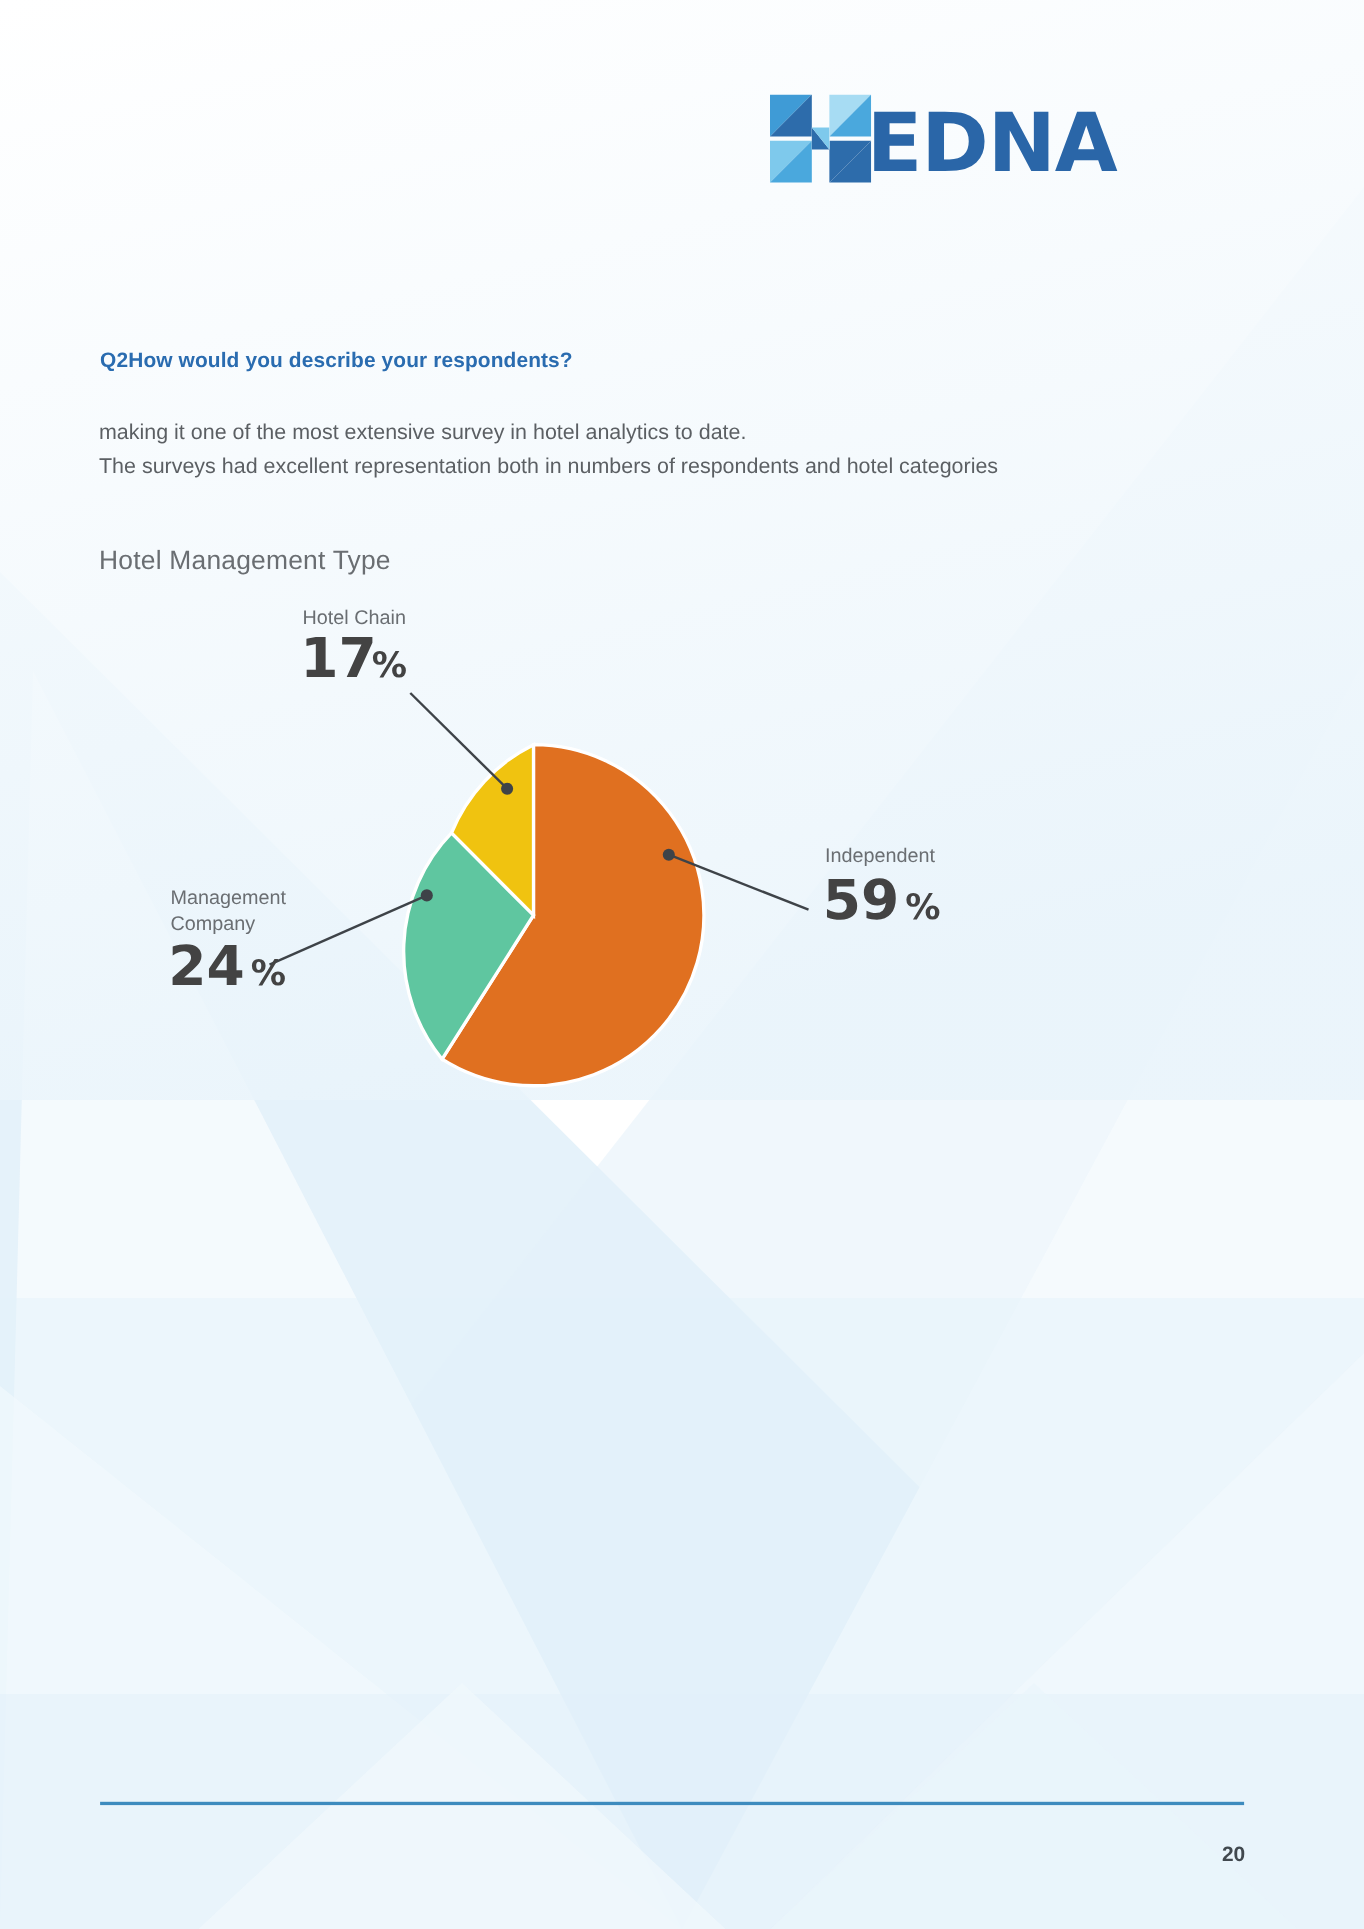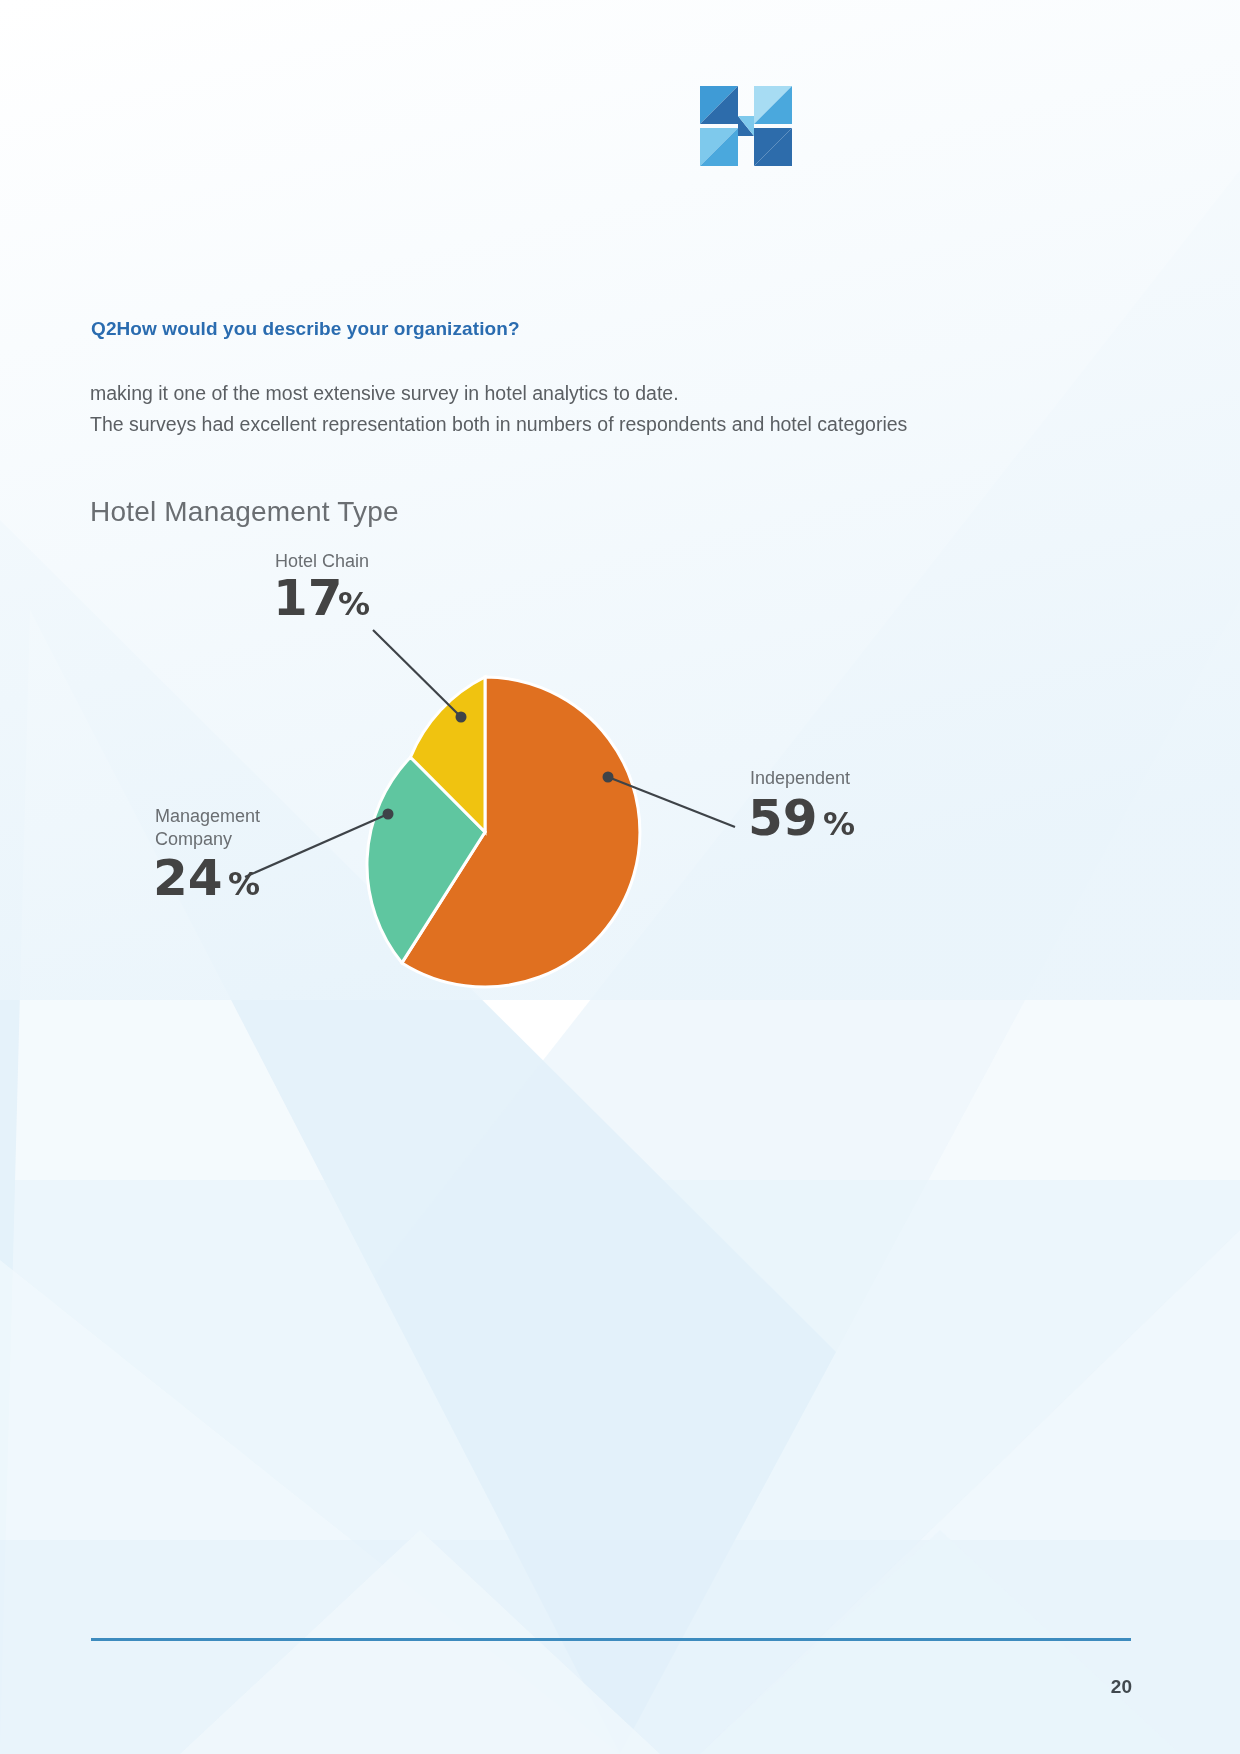--- a/index.html
+++ b/index.html
@@ -84,21 +84,21 @@
     font-weight: 400;
   }
   .para span { display: block; }
 
   
   .chart-title {
     position: absolute;
     top: 496px;
     left: 90px;
     color: #6a6e72;
-    font-size: 28px;
+    font-size: 24px;
     font-weight: 400;
     letter-spacing: 0.2px;
   }
 
   .chart-area {
     position: absolute;
     top: 547px;
     left: 90px;
     width: 1000px;
     height: 460px;
@@ -168,25 +168,26 @@
 
       <polygon points="54,0 92,0 54,38" fill="#a7dcf3"></polygon>
       <polygon points="92,0 92,38 54,38" fill="#4aa8dd"></polygon>
       <polygon points="54,42 92,42 54,80" fill="#2d6cab"></polygon>
       <polygon points="92,42 92,80 54,80" fill="#2d6cab"></polygon>
 
       <polygon points="38,30 54,30 54,50 38,50" fill="#ffffff"></polygon>
       <polygon points="38,30 54,50 38,50" fill="#2d6cab"></polygon>
       <polygon points="38,30 54,30 54,50" fill="#7ec9ec"></polygon>
     </svg>
+    <div class="logo-word">EDNA</div>
   </div>
 
   <div class="q-head">
     <span class="q-num">Q2</span>
-    <span>How would you describe your organization?</span>
+    <span>How would you describe your respondents?</span>
   </div>
 
   <div class="para">
     <span>making it one of the most extensive survey in hotel analytics to date.</span>
     <span>The surveys had excellent representation both in numbers of respondents and hotel categories</span>
   </div>
 
   <div class="chart-title">Hotel Management Type</div>
 
   <div class="chart-area">

